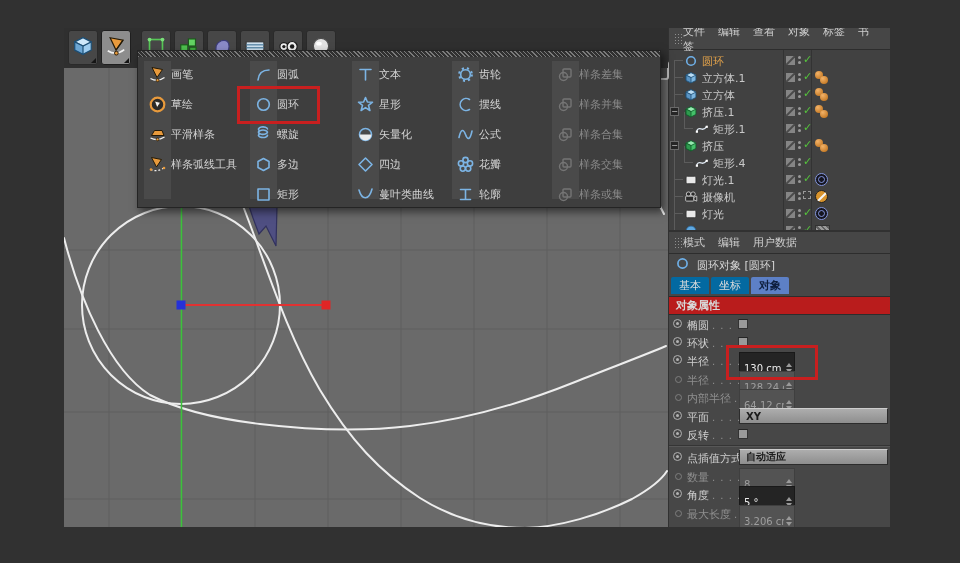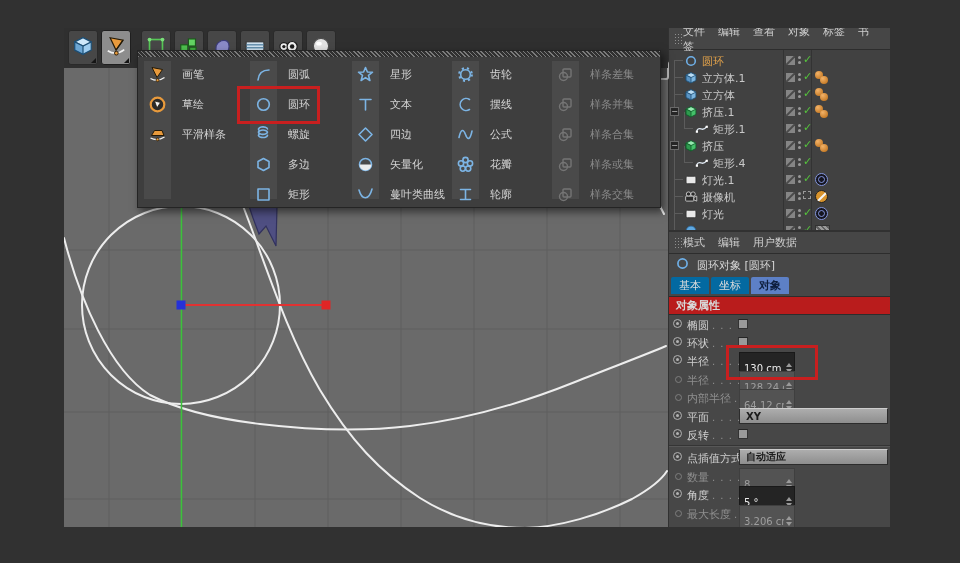--- a/index.html
+++ b/index.html
@@ -18,21 +18,21 @@
   .tile.selected{background:#8d8d8d;border-color:#1f1f1f;}
   .tile .fly{position:absolute;right:1px;bottom:1px;width:0;height:0;
              border-left:5px solid transparent;border-bottom:5px solid #151515;}
   .tgap{width:4px;}
   
   .menu{position:absolute;left:137px;top:50px;width:524px;height:158px;background:#3e3e3e;
         border:1px solid #242424;box-shadow:3px 4px 8px rgba(0,0,0,.5);z-index:5;box-sizing:border-box;}
   .hatch{height:6px;background:repeating-linear-gradient(45deg,#7a7a7a 0 1px,#303030 1px 3px);}
   .menu-col{position:absolute;top:8px;bottom:0;}
   .menu-col .strip{position:absolute;left:3px;top:2px;bottom:8px;width:27px;background:#4a4a4a;}
-  .menu-item{height:30px;display:flex;align-items:center;gap:11px;padding-left:3px;position:relative;}
+  .menu-item{height:30px;display:flex;align-items:center;padding-left:3px;position:relative;}
   .mi-icon{width:27px;height:27px;display:flex;align-items:center;justify-content:center;flex:none;}
   .mi-label{font-size:11px;color:#d4d4d4;white-space:nowrap;}
   .menu-item.disabled .mi-label{color:#8a8a8a;}
   .redbox{position:absolute;border:3px solid #c81f1f;z-index:50;pointer-events:none;}
   
   .opanel{position:absolute;left:669px;top:28px;width:221px;height:202px;background:#414141;z-index:4;overflow:hidden;}
   .apanel{position:absolute;left:669px;top:232px;width:221px;height:295px;background:#474747;z-index:4;overflow:hidden;}
   .mbar{height:21px;display:flex;align-items:center;padding:0 5px;font-size:11px;color:#cfcfcf;
         background:#464646;border-bottom:1px solid #2d2d2d;}
   .grip{width:9px;height:12px;flex:none;background-image:radial-gradient(circle,#8f8f8f 0.8px,transparent 1px);
@@ -240,20 +240,31 @@
           <div class="menu-item">
             <span class="mi-icon">
               <svg width="17" height="17" viewBox="0 0 17 17">
                 <path d="M2.5,9.5 L5.5,4.5 L13,4.5 L15,9.5 Z" fill="#e89a3c" stroke="#241a08"></path>
                 <path d="M1.5,12 Q8.5,15.5 15.5,11" stroke="#f2f2f2" fill="none" stroke-width="1.3"></path>
                 <circle cx="8.6" cy="13.4" r="1.4" fill="#e89a3c" stroke="#241a08" stroke-width="0.8"></circle>
               </svg>
             </span>
             <span class="mi-label">平滑样条</span>
           </div>
+          <div class="menu-item">
+            <span class="mi-icon">
+              <svg width="17" height="17" viewBox="0 0 17 17">
+                <polygon points="2.5,1.5 12.5,3.5 7.5,11" fill="#e89a3c" stroke="#241a08"></polygon>
+                <path d="M1.5,13.5 Q8.5,16.5 15.5,11.5" stroke="#f2f2f2" fill="none" stroke-width="1.2" stroke-dasharray="2 2"></path>
+                <circle cx="2" cy="13.5" r="1.3" fill="#e89a3c"></circle>
+                <circle cx="15" cy="12" r="1.3" fill="#e89a3c"></circle>
+              </svg>
+            </span>
+            <span class="mi-label">样条弧线工具</span>
+          </div>
         </div>
         <div class="menu-col" style="left: 109px;">
           <div class="strip"></div>
           <div class="menu-item">
             <span class="mi-icon">
               <svg width="17" height="17" viewBox="0 0 17 17">
                 <path d="M3,14 Q4,4 14,4" stroke="#7cb4e4" stroke-width="1.6" fill="none" stroke-linecap="round" stroke-linejoin="round"></path>
               </svg>
             </span>
             <span class="mi-label">圆弧</span>
@@ -289,49 +300,49 @@
               </svg>
             </span>
             <span class="mi-label">矩形</span>
           </div>
         </div>
         <div class="menu-col" style="left: 211px;">
           <div class="strip"></div>
           <div class="menu-item">
             <span class="mi-icon">
               <svg width="17" height="17" viewBox="0 0 17 17">
+                <path d="M3,3.5 H14 M8.5,3.5 V14" stroke="#7cb4e4" stroke-width="1.6" fill="none" stroke-linecap="round" stroke-linejoin="round"></path>
+              </svg>
+            </span>
+            <span class="mi-label">文本</span>
+          </div>
+          <div class="menu-item">
+            <span class="mi-icon">
+              <svg width="17" height="17" viewBox="0 0 17 17">
                 <polygon points="8.5,1.5 10.4,6 15.5,6.2 11.5,9.4 12.9,14.5 8.5,11.6 4.1,14.5 5.5,9.4 1.5,6.2 6.6,6" stroke="#7cb4e4" stroke-width="1.6" fill="none" stroke-linecap="round" stroke-linejoin="round"></polygon>
               </svg>
             </span>
             <span class="mi-label">星形</span>
-          </div>
-          <div class="menu-item">
-            <span class="mi-icon">
-              <svg width="17" height="17" viewBox="0 0 17 17">
-                <path d="M3,3.5 H14 M8.5,3.5 V14" stroke="#7cb4e4" stroke-width="1.6" fill="none" stroke-linecap="round" stroke-linejoin="round"></path>
-              </svg>
-            </span>
-            <span class="mi-label">文本</span>
-          </div>
-          <div class="menu-item">
-            <span class="mi-icon">
-              <svg width="17" height="17" viewBox="0 0 17 17">
-                <polygon points="8.5,2 15,8.5 8.5,15 2,8.5" stroke="#7cb4e4" stroke-width="1.6" fill="none" stroke-linecap="round" stroke-linejoin="round"></polygon>
-              </svg>
-            </span>
-            <span class="mi-label">四边</span>
           </div>
           <div class="menu-item">
             <span class="mi-icon">
               <svg width="17" height="17" viewBox="0 0 17 17">
                 <circle cx="8.5" cy="8.5" r="6" stroke="#7cb4e4" stroke-width="1.6" fill="none" stroke-linecap="round" stroke-linejoin="round"></circle>
                 <path d="M2.5,8.5 a6,6 0 0 0 12,0 Z" fill="#ececec"></path>
               </svg>
             </span>
             <span class="mi-label">矢量化</span>
+          </div>
+          <div class="menu-item">
+            <span class="mi-icon">
+              <svg width="17" height="17" viewBox="0 0 17 17">
+                <polygon points="8.5,2 15,8.5 8.5,15 2,8.5" stroke="#7cb4e4" stroke-width="1.6" fill="none" stroke-linecap="round" stroke-linejoin="round"></polygon>
+              </svg>
+            </span>
+            <span class="mi-label">四边</span>
           </div>
           <div class="menu-item">
             <span class="mi-icon">
               <svg width="17" height="17" viewBox="0 0 17 17">
                 <path d="M2,4 C5,14.5 12,14.5 15,3" stroke="#7cb4e4" stroke-width="1.6" fill="none" stroke-linecap="round" stroke-linejoin="round"></path>
               </svg>
             </span>
             <span class="mi-label">蔓叶类曲线</span>
           </div>
         </div>
@@ -422,32 +433,32 @@
           </div>
           <div class="menu-item disabled">
             <span class="mi-icon">
               <svg width="17" height="17" viewBox="0 0 17 17">
                 <g stroke="#757575" fill="none" stroke-width="1.4">
                   <rect x="6" y="3" width="8" height="8" rx="1"></rect>
                   <circle cx="6.5" cy="10.5" r="4"></circle>
                 </g>
               </svg>
             </span>
-            <span class="mi-label">样条或集</span>
+            <span class="mi-label">样条交集</span>
           </div>
           <div class="menu-item disabled">
             <span class="mi-icon">
               <svg width="17" height="17" viewBox="0 0 17 17">
                 <g stroke="#757575" fill="none" stroke-width="1.4">
                   <rect x="6" y="3" width="8" height="8" rx="1"></rect>
                   <circle cx="6.5" cy="10.5" r="4"></circle>
                 </g>
               </svg>
             </span>
-            <span class="mi-label">样条交集</span>
+            <span class="mi-label">样条或集</span>
           </div>
         </div>
       </div>
   </div>
 
   <div class="opanel">
     <div class="mbar">
       <span class="grip"></span>
       <span id="ombar"><span class="mword" style="margin-right: 13px;">文件</span><span class="mword" style="margin-right: 13px;">编辑</span><span class="mword" style="margin-right: 13px;">查看</span><span class="mword" style="margin-right: 13px;">对象</span><span class="mword" style="margin-right: 13px;">标签</span><span class="mword" style="margin-right: 13px;">书签</span></span>
     </div>

